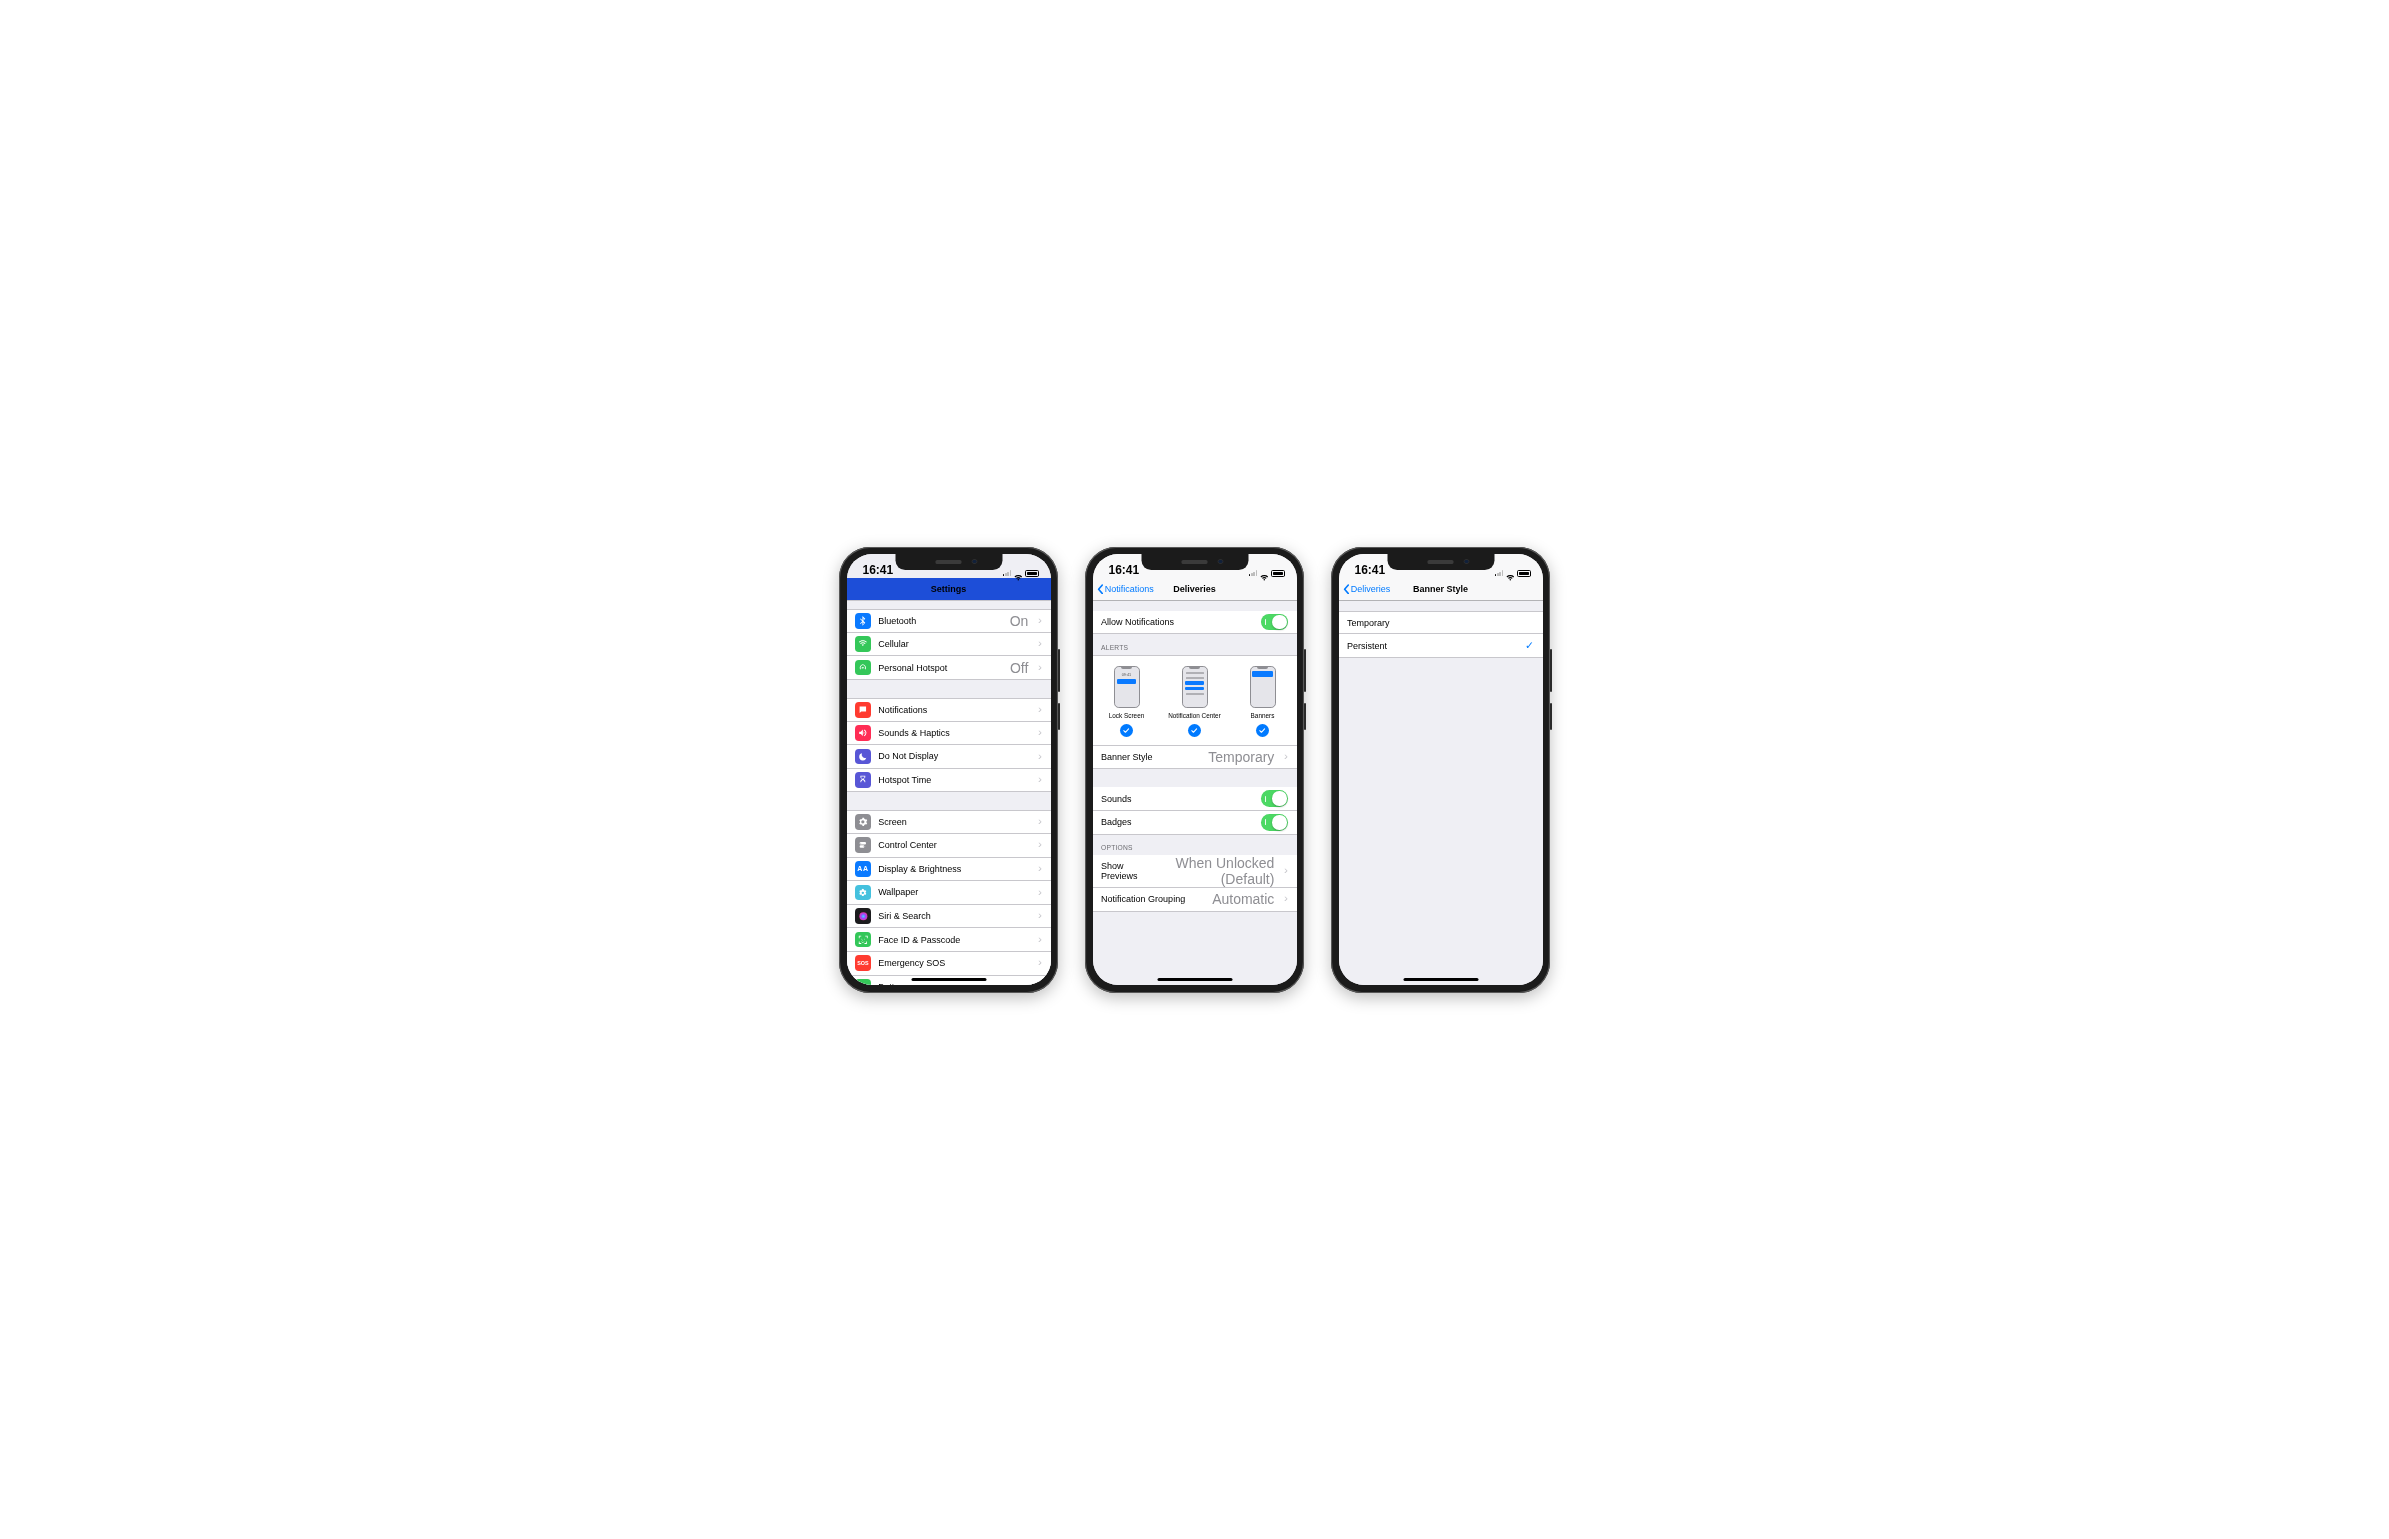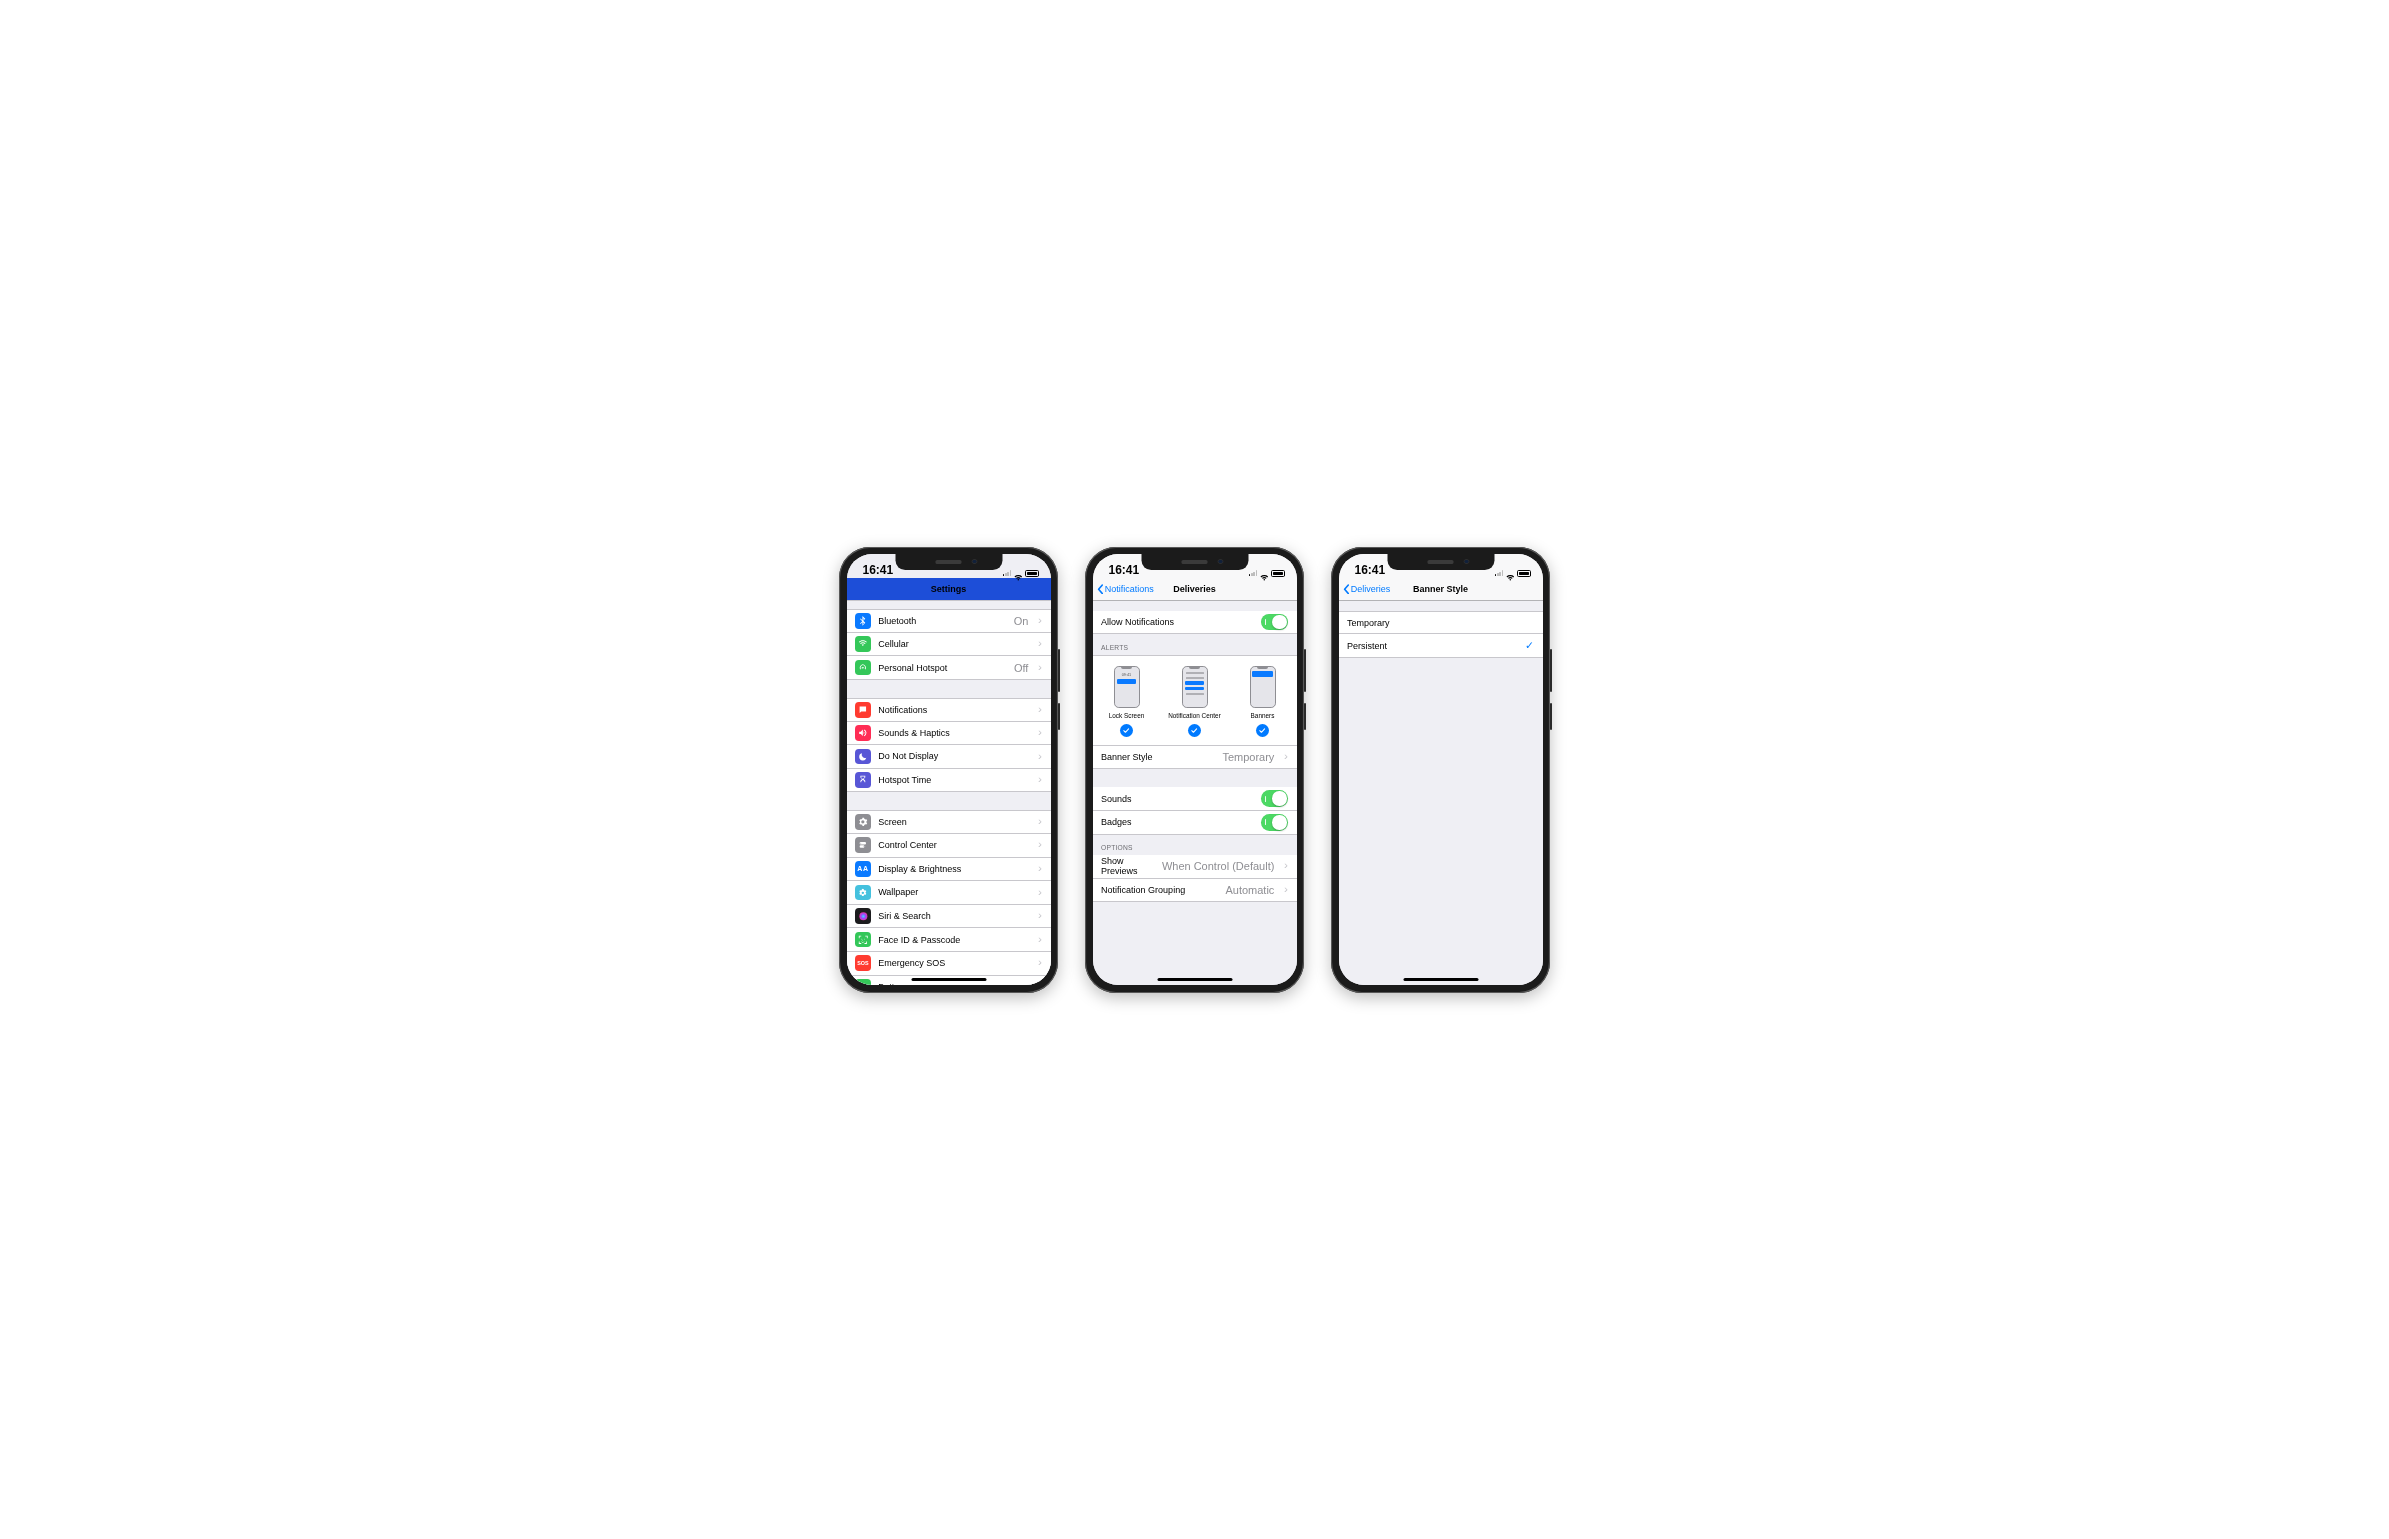--- a/index.html
+++ b/index.html
@@ -88,21 +88,21 @@
     letter-spacing:0.2px;
   }
   .row {
     background:#fff; min-height:23.6px; padding:0 8.6px;
     display:flex; align-items:center; gap:7.5px;
     border-bottom:0.3px solid #c8c7cc;
     font-size:9px; color:#000; position:relative;
   }
   .row:first-of-type { border-top:0.3px solid #c8c7cc;margin-top:8px; }
   .row .label { flex:1; }
-  .row .value { color:#8e8e93; font-size:11px;text-align:right;}
+  .row .value { color:#8e8e93; font-size:14px;text-align:right;}
   .row .chev { color:#c7c7cc; font-size:11.8px; margin-left:2.1px; line-height:1;}
   .row .check { color:#007aff; font-size:10.7px; }
   .app-icon {
     width:15.6px; height:15.6px; border-radius:3.8px; flex:0 0 auto;
     display:flex; align-items:center; justify-content:center;
     color:#fff; font-size:8px; font-weight:700;
   }
   
   .toggle {
     width:27px; height:16.6px; border-radius:8.6px; background:#4cd964; position:relative;
@@ -420,21 +420,21 @@
         <span class="toggle"></span>
       </div>
       <div class="row">
         <span class="label">Badges</span>
         <span class="toggle"></span>
       </div>
 
       <div class="section-header">OPTIONS</div>
       <div class="row">
         <span class="label">Show Previews</span>
-        <span class="value">When Control (Default)</span>
+        <span class="value">When Unlocked (Default)</span>
         <span class="chev">›</span>
       </div>
       <div class="row">
         <span class="label">Notification Grouping</span>
         <span class="value">Automatic</span>
         <span class="chev">›</span>
       </div>
     </div>
   </div>
 </div>

